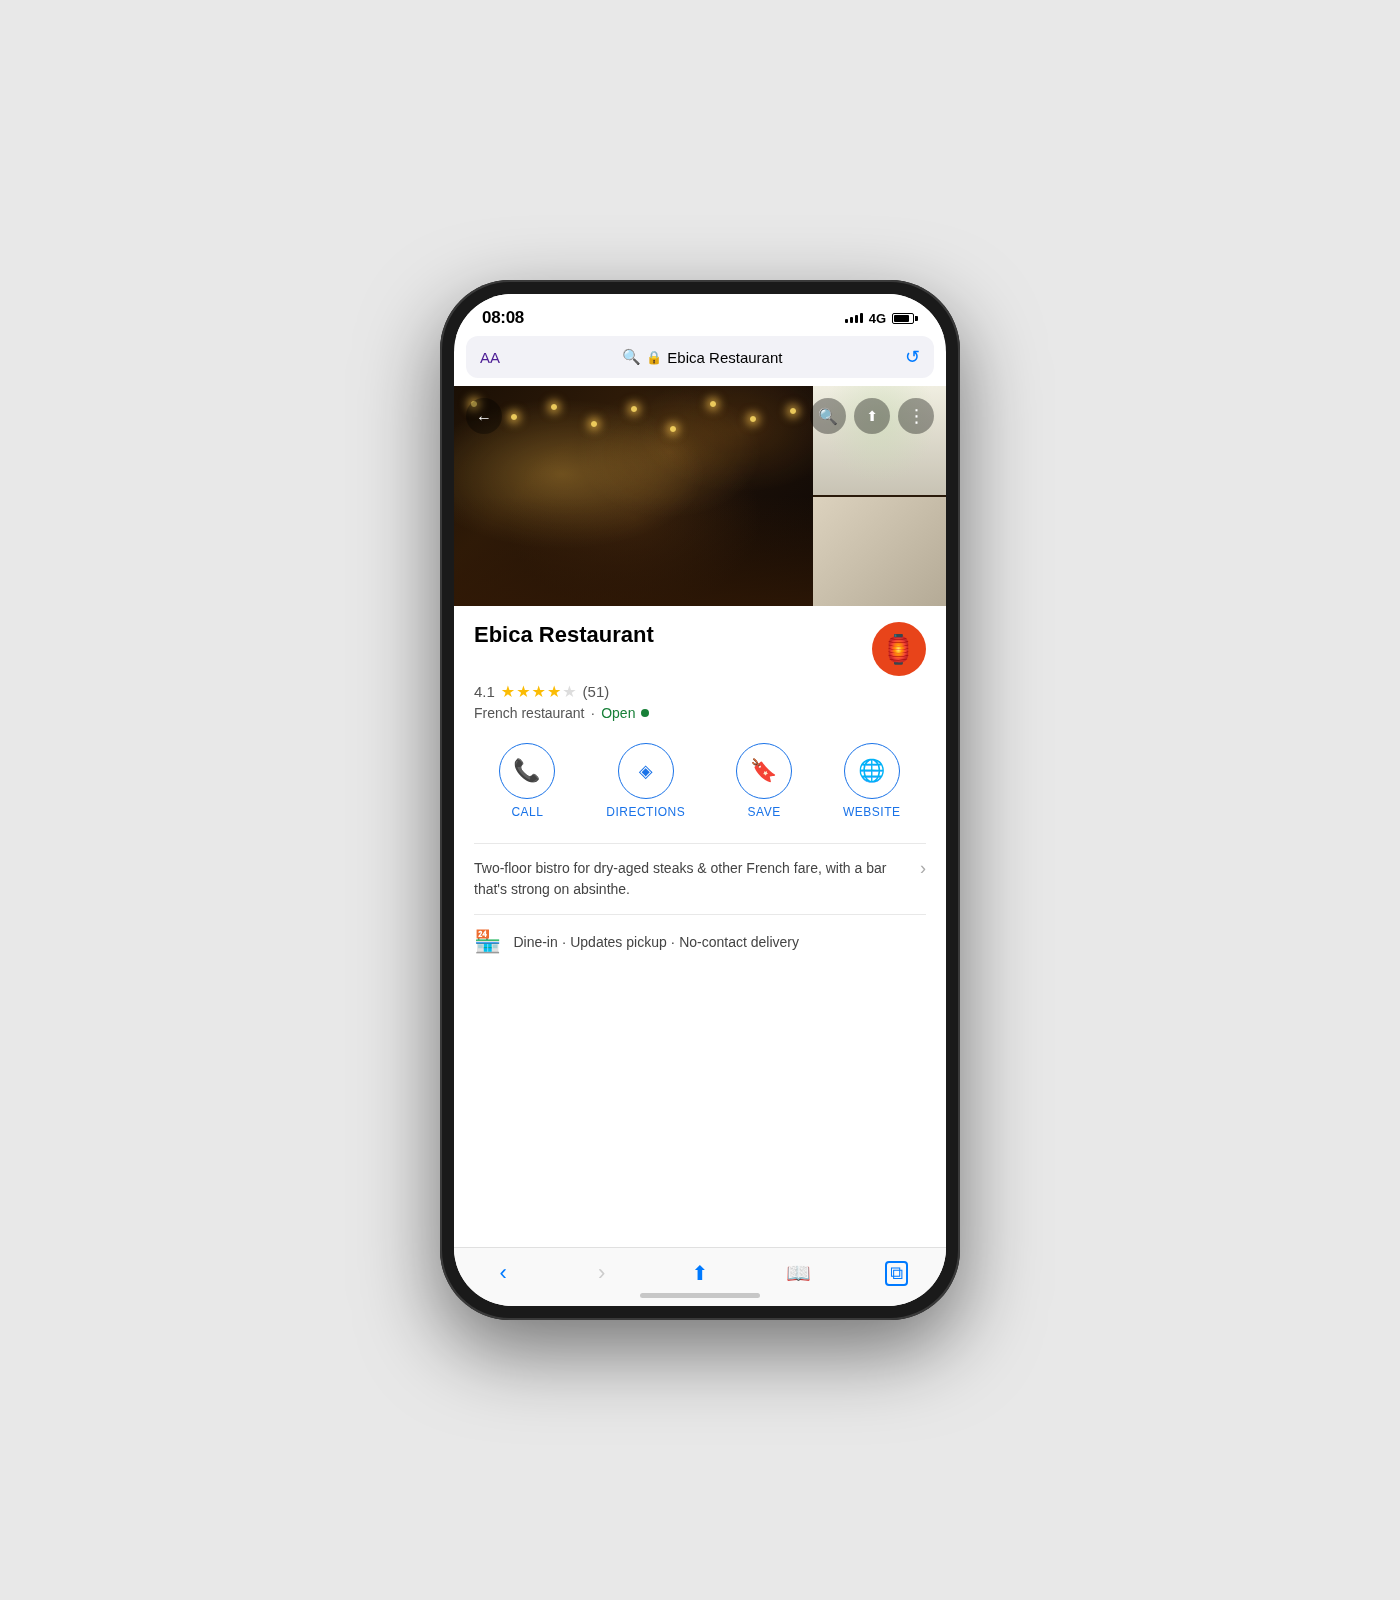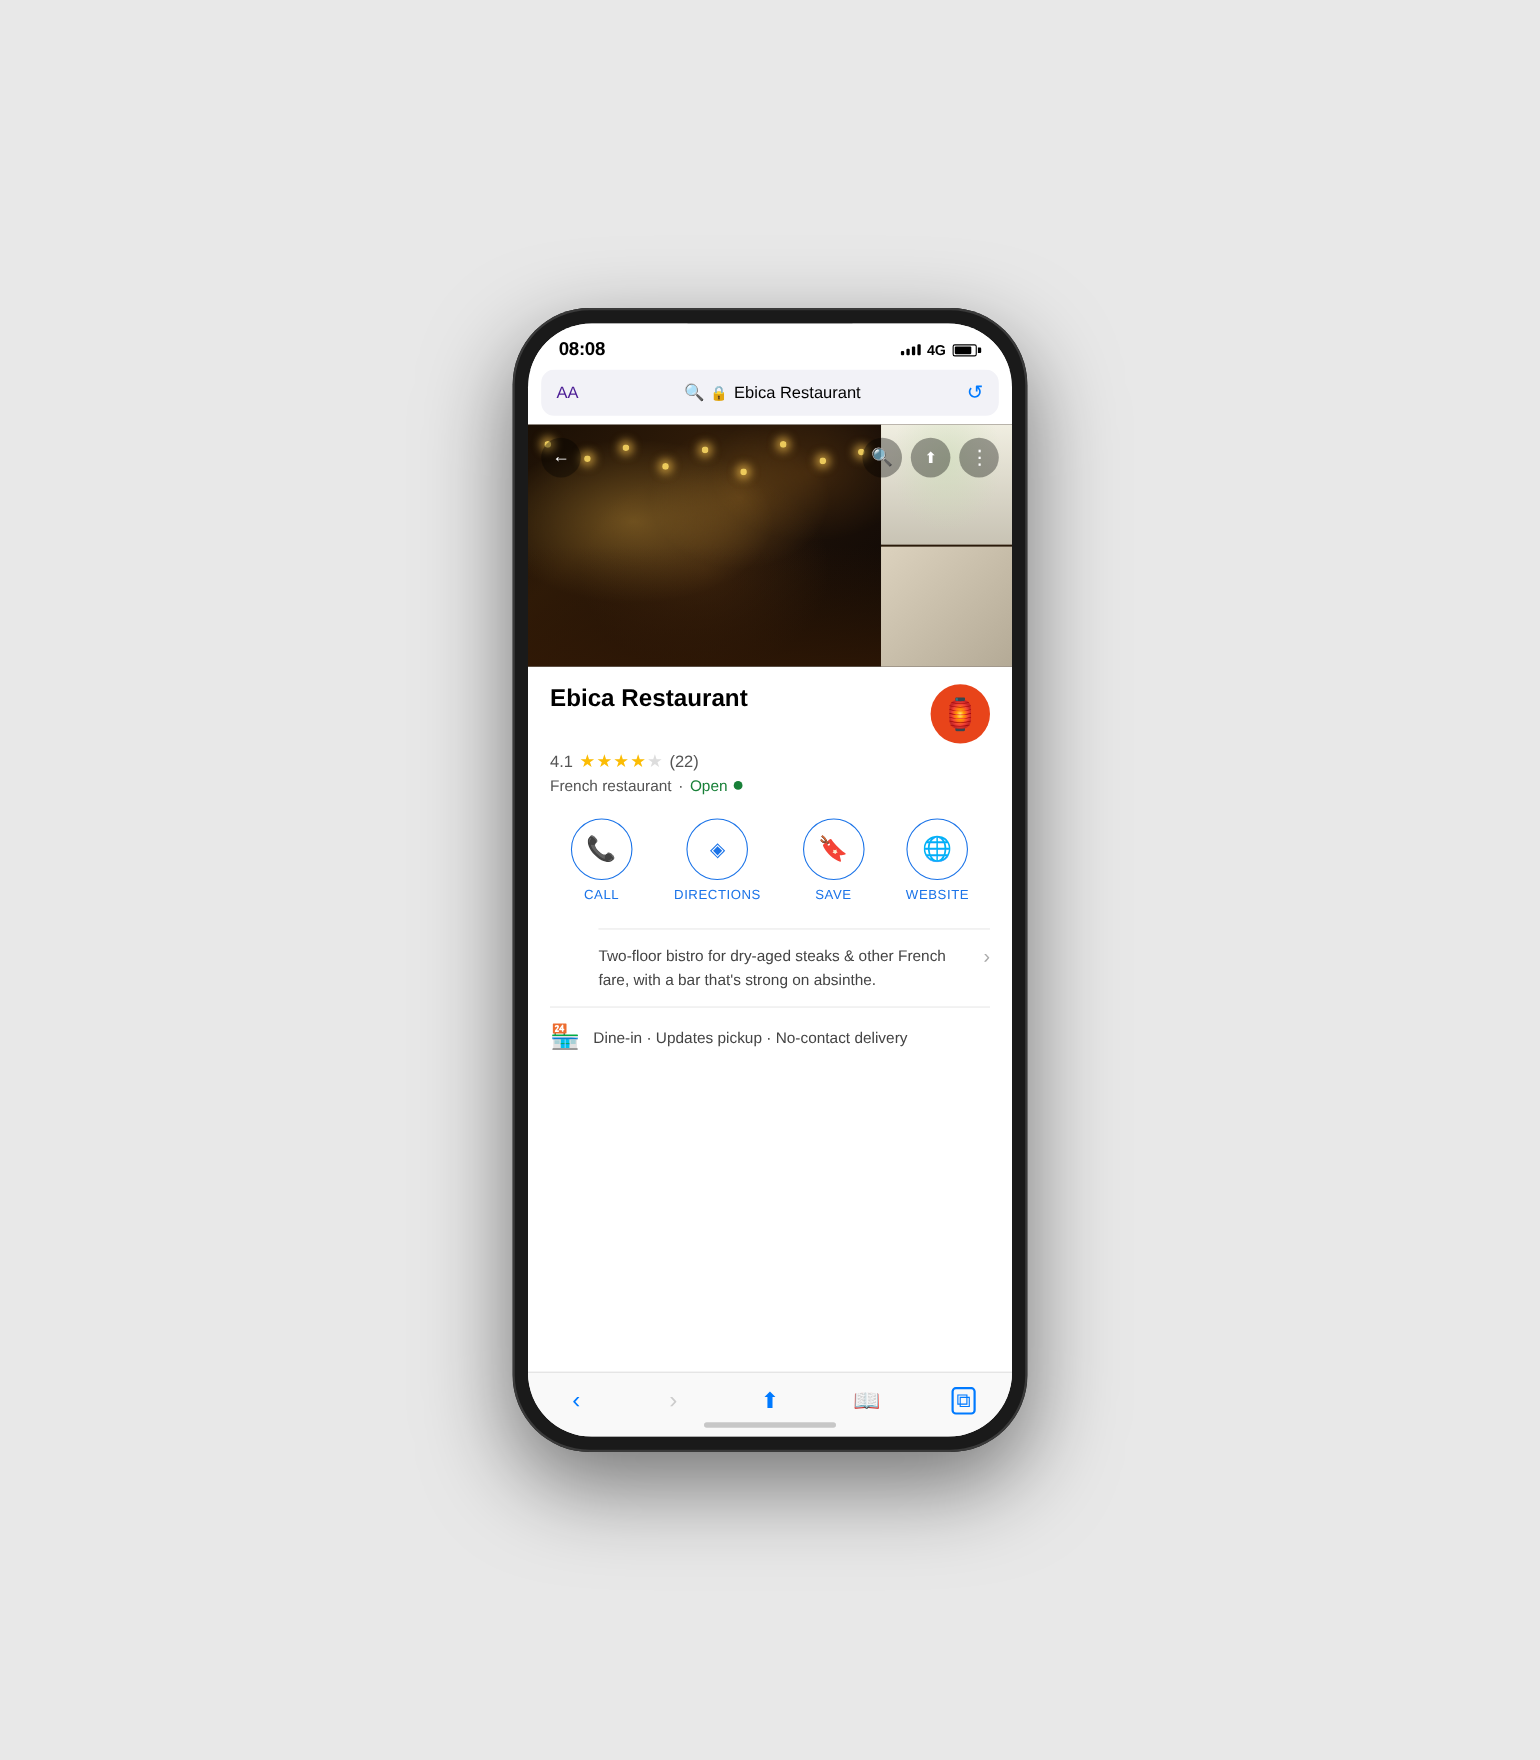--- a/index.html
+++ b/index.html
@@ -5,21 +5,21 @@
     * { box-sizing: border-box; margin: 0; padding: 0; }
     body {
       background: #e8e8e8;
       display: flex;
       justify-content: center;
       align-items: center;
       min-height: 100vh;
       font-family: -apple-system, BlinkMacSystemFont, 'Helvetica Neue', Arial, sans-serif;
     }
     .phone-outer {
-      width: 468px;
+      width: 520px;
       height: 1040px;
       background: #1a1a1a;
       border-radius: 70px;
       padding: 14px;
       box-shadow: 0 30px 80px rgba(0,0,0,0.5), inset 0 0 0 2px #3a3a3a;
       position: relative;
     }
     .phone-inner {
       width: 100%;
       height: 100%;
@@ -348,21 +348,20 @@
       border: 2.5px solid #e02020;
       color: #1a73e8;
     }
     
     .description-row {
       display: flex;
       align-items: flex-start;
       justify-content: space-between;
       padding: 14px 0;
       border-top: 1px solid #e8e8e8;
-      margin-left: 44px;
     }
     .description-text {
       font-size: 14px;
       color: #444;
       line-height: 1.5;
       flex: 1;
     }
     .chevron-right {
       color: #aaa;
       font-size: 18px;
@@ -543,21 +542,21 @@
 
       <div class="rating-row">
         <span class="rating-number">4.1</span>
         <div class="stars">
           <span class="star filled">★</span>
           <span class="star filled">★</span>
           <span class="star filled">★</span>
           <span class="star filled">★</span>
           <span class="star empty">★</span>
         </div>
-        <span class="review-count">(22)</span>
+        <span class="review-count">(51)</span>
       </div>
 
       <div class="category-row">
         <span>French restaurant</span>
         <span>·</span>
         <span class="open-badge">Open</span>
         <span class="open-dot"></span>
       </div>
 
 

